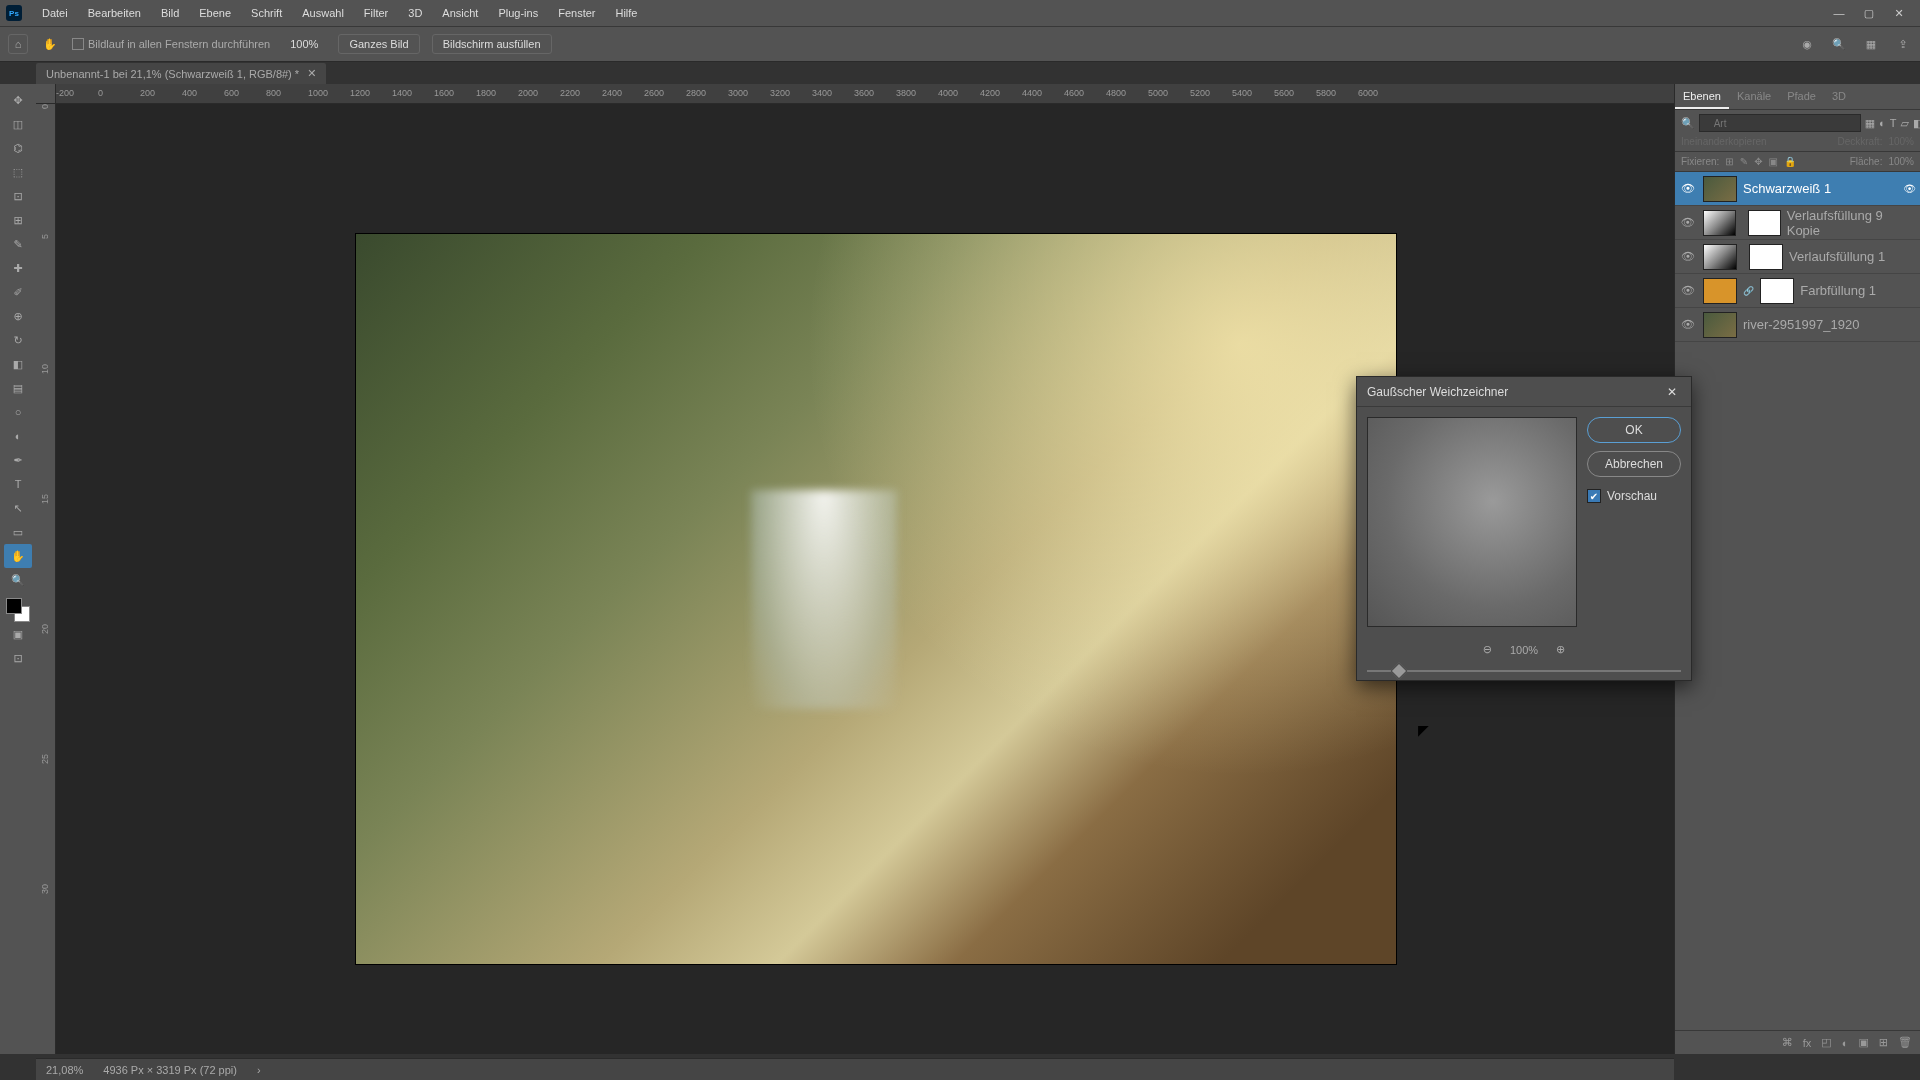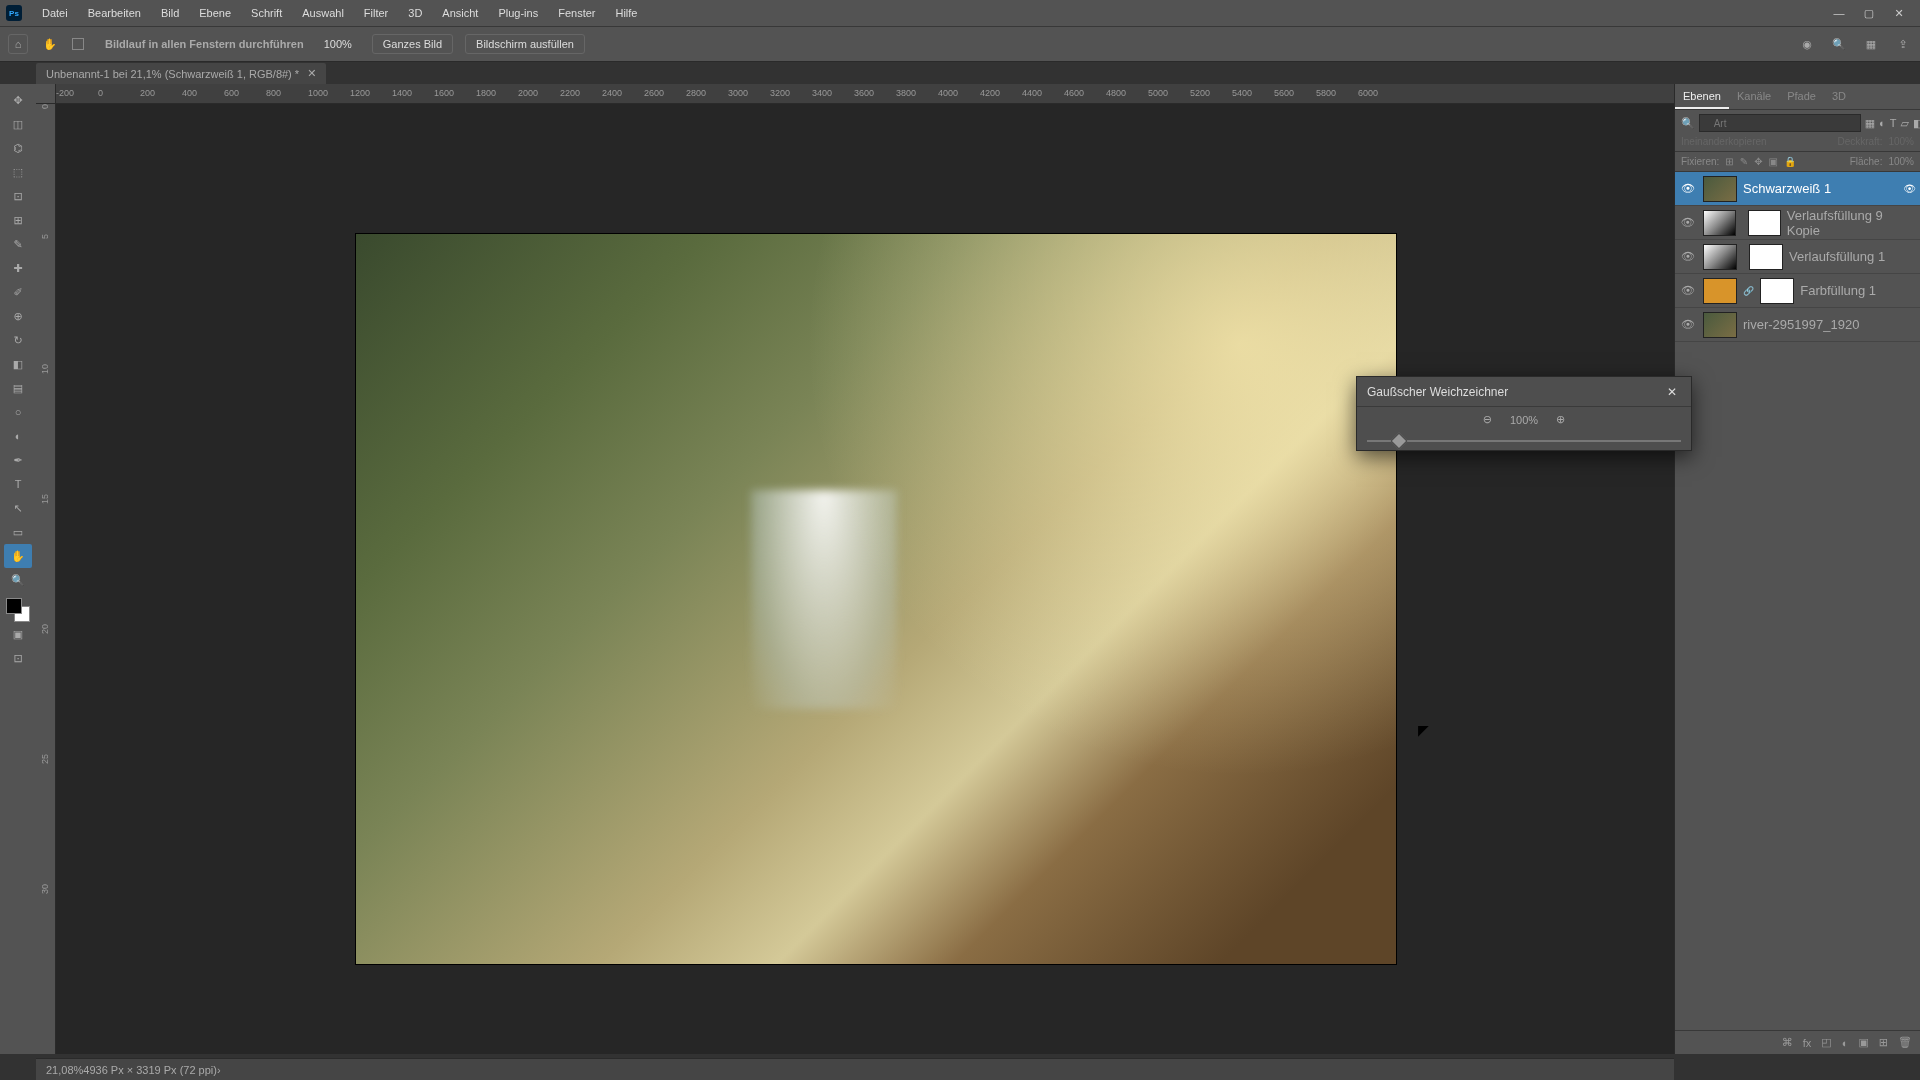--- a/index.html
+++ b/index.html
@@ -9,21 +9,21 @@
 .menubar { height: 26px; background: #535353; display: flex; align-items: center; padding: 0 6px; gap: 0; }
 .menubar .logo { width: 16px; height: 16px; background: #001e36; border-radius: 3px; margin-right: 10px; display:flex; align-items:center; justify-content:center; color:#31a8ff; font-size:8px; font-weight:bold;}
 .menubar .item { padding: 4px 10px; cursor: pointer; color: #ddd; }
 .winctrl { margin-left: auto; display: flex; gap: 0; }
 .winctrl span { width: 30px; height: 20px; display: flex; align-items: center; justify-content: center; cursor: pointer; color:#ccc;}
 
 
 .optbar { height: 36px; background: #535353; border-top: 1px solid #383838; display: flex; align-items: center; padding: 0 8px; gap: 12px; border-bottom:1px solid #2a2a2a;}
 .home-icon { width:20px; height:20px; display:flex; align-items:center; justify-content:center; cursor:pointer; border:1px solid #666; border-radius:3px;}
 .hand-icon { width:20px; height:20px; display:flex; align-items:center; justify-content:center;}
-.optbar .chk { display: flex; align-items: center; gap: 21px; font-weight: bold; }
+.optbar .chk { display: flex; align-items: center; gap: 4px; }
 .optbar .chkbox { width:12px; height:12px; border:1px solid #888; display:inline-block;}
 .optbar .zoom { padding: 2px 8px; color:#ddd;}
 .optbar .btn { padding: 3px 10px; border: 1px solid #666; border-radius: 3px; cursor: pointer; color:#ddd;}
 .optbar .right { margin-left: auto; display: flex; gap: 14px; align-items: center; }
 .optbar .right span{cursor:pointer; width:18px; height:18px; display:flex; align-items:center; justify-content:center;}
 
 
 .doctab-row { height: 22px; background: #323232; display: flex; align-items: flex-end; padding-left:36px;}
 .doctab { background: #454545; padding: 4px 10px; display: flex; align-items: center; gap: 8px; border-top-left-radius:2px; border-top-right-radius:2px;}
 .doctab .close { cursor: pointer; }
@@ -64,21 +64,21 @@
 .eye { width: 18px; text-align: center; cursor: pointer; font-size: 11px; }
 .thumb { width: 34px; height: 26px; background: #888; border: 1px solid #222; margin: 0 6px; }
 .thumb.img{background: linear-gradient(135deg,#4a5a3e,#7a6d44);}
 .thumb.grad{background: linear-gradient(135deg,#fff,#888,#000);}
 .thumb.color{background:#d8942a;}
 .thumb.mask{background:#fff;}
 .layer .name { font-size: 13px; }
 .rp-bottom { height: 24px; border-top: 1px solid #383838; display: flex; align-items: center; justify-content: flex-end; gap: 10px; padding: 0 8px; font-size:11px; color:#999;}
 
 
-.statusbar { position: absolute; bottom: 0; left: 36px; right: 246px; height: 22px; background: #454545; display: flex; align-items: center; padding: 0 10px; font-size: 11px; color: #aaa; border-top:1px solid #2a2a2a;}
+.statusbar { position: absolute; bottom: 0; left: 36px; right: 246px; height: 22px; background: #454545; display: flex; align-items: center; gap: 20px; padding: 0 10px; font-size: 11px; color: #aaa; border-top:1px solid #2a2a2a;}
 
 
 .dialog { position: absolute; left: 1356px; top: 376px; width: 336px; background: #4e4e4e; border: 1px solid #2a2a2a; box-shadow: 0 6px 20px rgba(0,0,0,.6); z-index: 100; }
 .dlg-title { height: 30px; display: flex; align-items: center; padding: 0 10px; background: #4e4e4e; border-bottom: 1px solid #3a3a3a; font-size: 12px; color:#ddd;}
 .dlg-close { margin-left: auto; cursor: pointer; width: 18px; height: 18px; display: flex; align-items: center; justify-content: center; }
 .dlg-body { padding: 10px; display: flex; gap: 10px; }
 .dlg-preview { width: 210px; height: 210px; background: radial-gradient(circle at 60% 40%, #9a9a9a, #6a6a6a 60%, #555 100%); border: 1px solid #2a2a2a; }
 .dlg-btns { display: flex; flex-direction: column; gap: 8px; width: 94px; }
 .dlg-btn { border: 1px solid #888; border-radius: 999px; padding: 5px 0; text-align: center; cursor: pointer; font-size: 12px; color:#ddd;}
 .dlg-btn.primary { border-color: #5a9fd4; }
@@ -293,20 +293,31 @@
   <span>21,08%</span>
   <span>4936 Px × 3319 Px (72 ppi)</span>
   <span>›</span>
 </div>
 
 <div class="dialog">
   <div class="dlg-title">
     <span>Gaußscher Weichzeichner</span>
     <span class="dlg-close">✕</span>
   </div>
+  <div class="dlg-body">
+    <div class="dlg-preview"></div>
+    <div class="dlg-btns">
+      <div class="dlg-btn primary">OK</div>
+      <div class="dlg-btn">Abbrechen</div>
+      <div class="dlg-chk">
+        <span class="cb">✔</span>
+        <span>Vorschau</span>
+      </div>
+    </div>
+  </div>
   <div class="dlg-zoom">
     <span>⊖</span>
     <span>100%</span>
     <span>⊕</span>
   </div>
   <div class="dlg-slider">
     <div class="dlg-track"></div>
     <div class="dlg-handle"></div>
   </div>
 </div>

